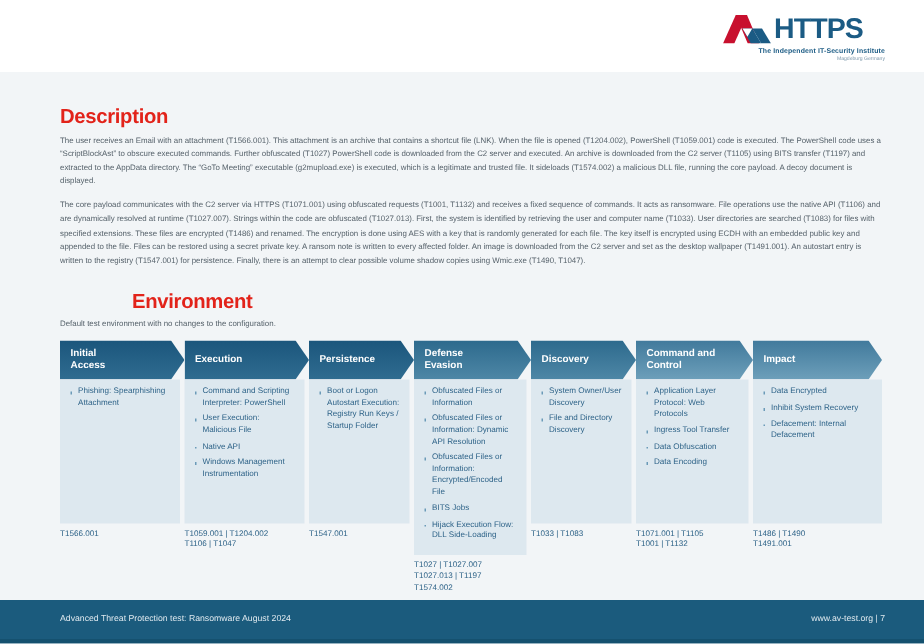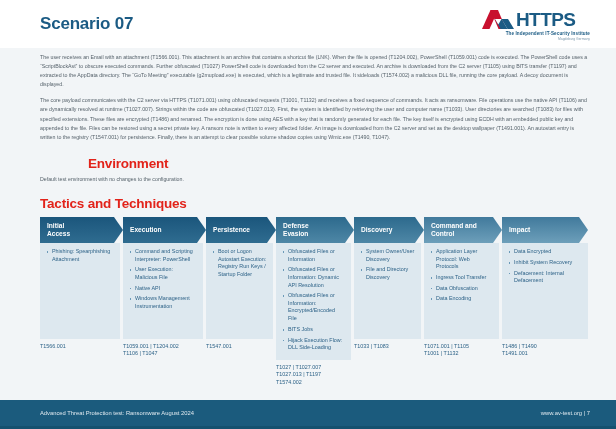--- a/index.html
+++ b/index.html
@@ -103,21 +103,20 @@
     position: absolute; left: 0; bottom: 0; width: 616px; height: 3px;
     background: #15516f;
   }
 </style>
 </head>
 <body>
 
 <div class="page">
 
   <div class="header">
-    <div class="header-title">Scenario 07</div>
 
     <div class="logo">
       <div class="logo-top">
         <span class="logo-av">
           <svg width="33" height="19" viewBox="0 0 33 19">
             <polygon points="0,19 8.5,0 16,0 7.5,19" fill="#c8102e"></polygon>
             <polygon points="8.5,0 16,0 24,19 16.5,19" fill="#c8102e"></polygon>
             <polygon points="13,9 19.5,9 25.5,19 18.5,19" fill="#1b5b84"></polygon>
             <polygon points="25.5,19 19.5,9 26,9 32,19" fill="#1b5b84"></polygon>
             <polygon points="13,9 19.5,9 16.3,14.5" fill="#ffffff"></polygon>
@@ -126,27 +125,27 @@
         <span class="logo-test">HTTPS</span>
       </div>
       <div class="logo-sub1">The Independent IT-Security Institute</div>
       <div class="logo-sub2">Magdeburg Germany</div>
     </div>
   </div>
 
   <div class="body-panel">
     <div class="content">
 
+      <h2 class="section" style="margin-top:22px;">Description</h2>
       <p class="para" style="margin-top:5px;">The user receives an Email with an attachment (T1566.001). This attachment is an archive that contains a shortcut file (LNK). When the file is opened (T1204.002), PowerShell (T1059.001) code is executed. The PowerShell code uses a “ScriptBlockAst” to obscure executed commands. Further obfuscated (T1027) PowerShell code is downloaded from the C2 server and executed. An archive is downloaded from the C2 server (T1105) using BITS transfer (T1197) and extracted to the AppData directory. The “GoTo Meeting” executable (g2mupload.exe) is executed, which is a legitimate and trusted file. It sideloads (T1574.002) a malicious DLL file, running the core payload. A decoy document is displayed.</p>
       <p class="para" style="margin-top:7px;">The core payload communicates with the C2 server via HTTPS (T1071.001) using obfuscated requests (T1001, T1132) and receives a fixed sequence of commands. It acts as ransomware. File operations use the native API (T1106) and are dynamically resolved at runtime (T1027.007). Strings within the code are obfuscated (T1027.013). First, the system is identified by retrieving the user and computer name (T1033). User directories are searched (T1083) for files with specified extensions. These files are encrypted (T1486) and renamed. The encryption is done using AES with a key that is randomly generated for each file. The key itself is encrypted using ECDH with an embedded public key and appended to the file. Files can be restored using a secret private key. A ransom note is written to every affected folder. An image is downloaded from the C2 server and set as the desktop wallpaper (T1491.001). An autostart entry is written to the registry (T1547.001) for persistence. Finally, there is an attempt to clear possible volume shadow copies using Wmic.exe (T1490, T1047).</p>
 
       <h2 class="section" style="margin-top:14px;margin-left:48px;">Environment</h2>
       <p class="para" style="margin-top:4px;">Default test environment with no changes to the configuration.</p>
 
-      <h2 class="section" style="margin-top:12px;">Tactics and Techniques</h2>
 
       <div class="tt-wrap" style="margin-top:6px;">
         <div class="tt-cols" id="tt-cols">
             <div class="tt-col" style="width: 83px;">
               <div class="tt-head dark" style="white-space: pre-line;">Initial
 Access</div>
               <div class="tt-body">
                 <ul class="tt-list">
                   <li>Phishing: Spearphishing Attachment</li>
                 </ul>

